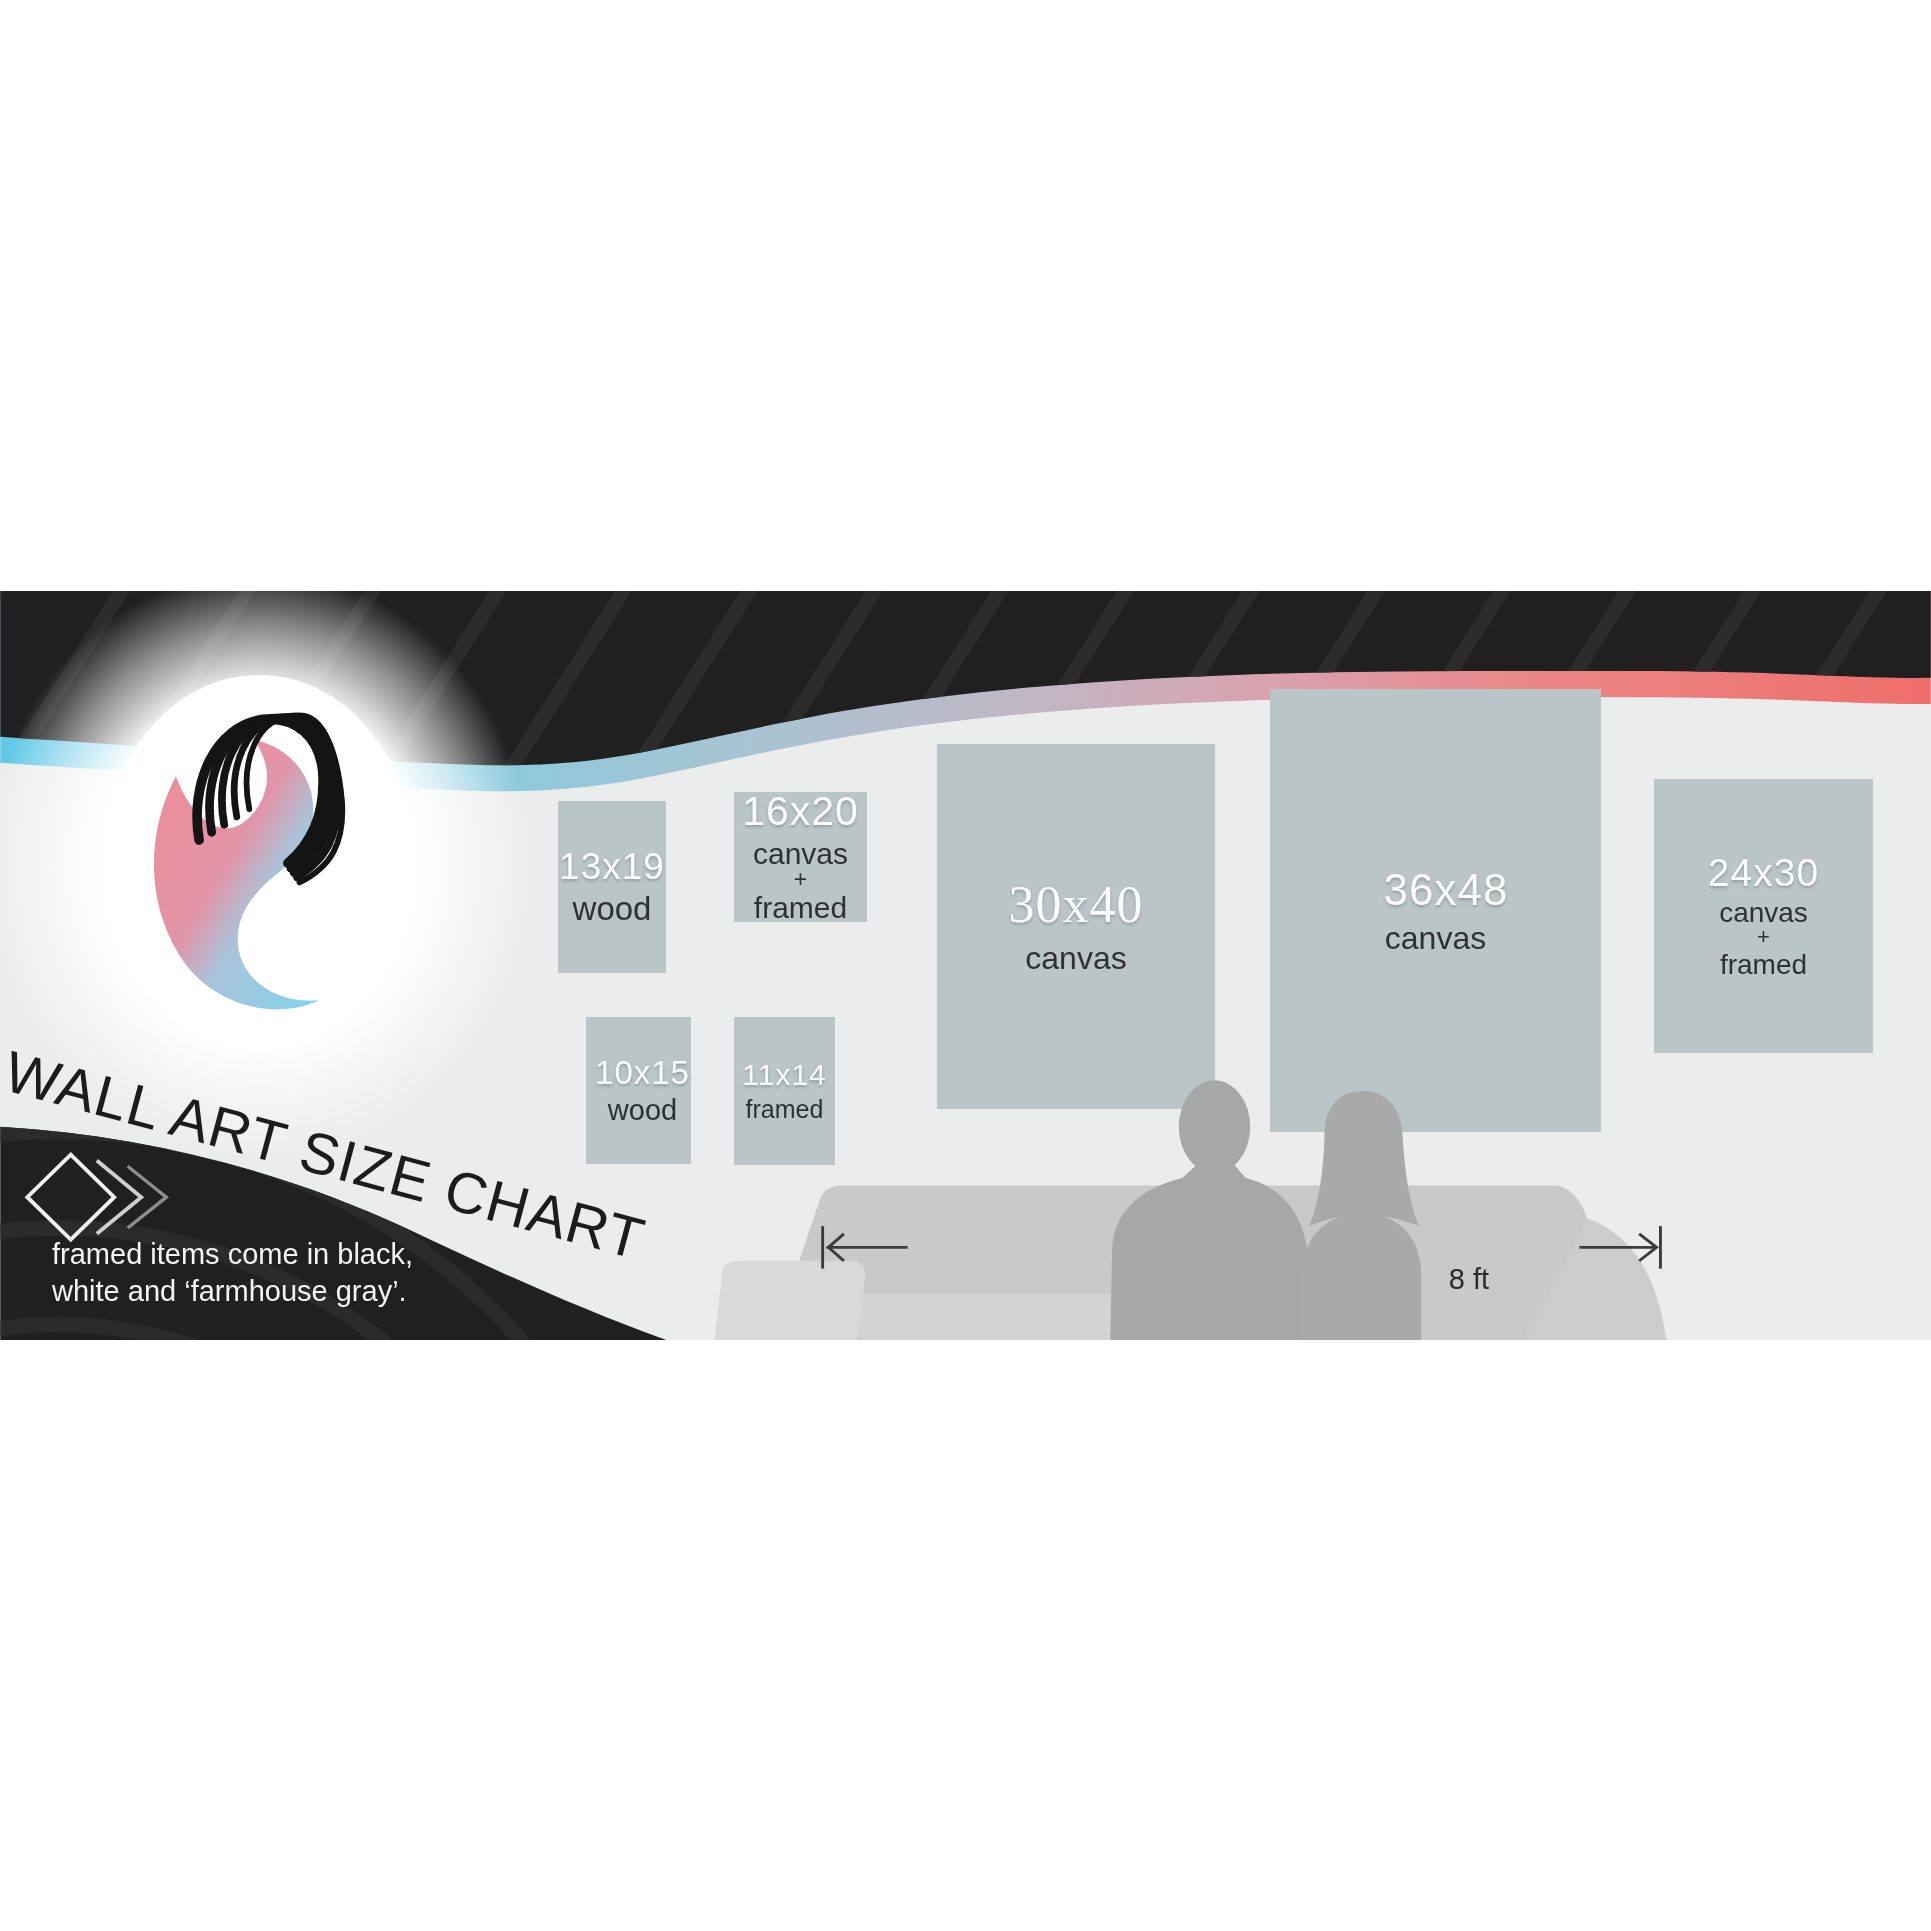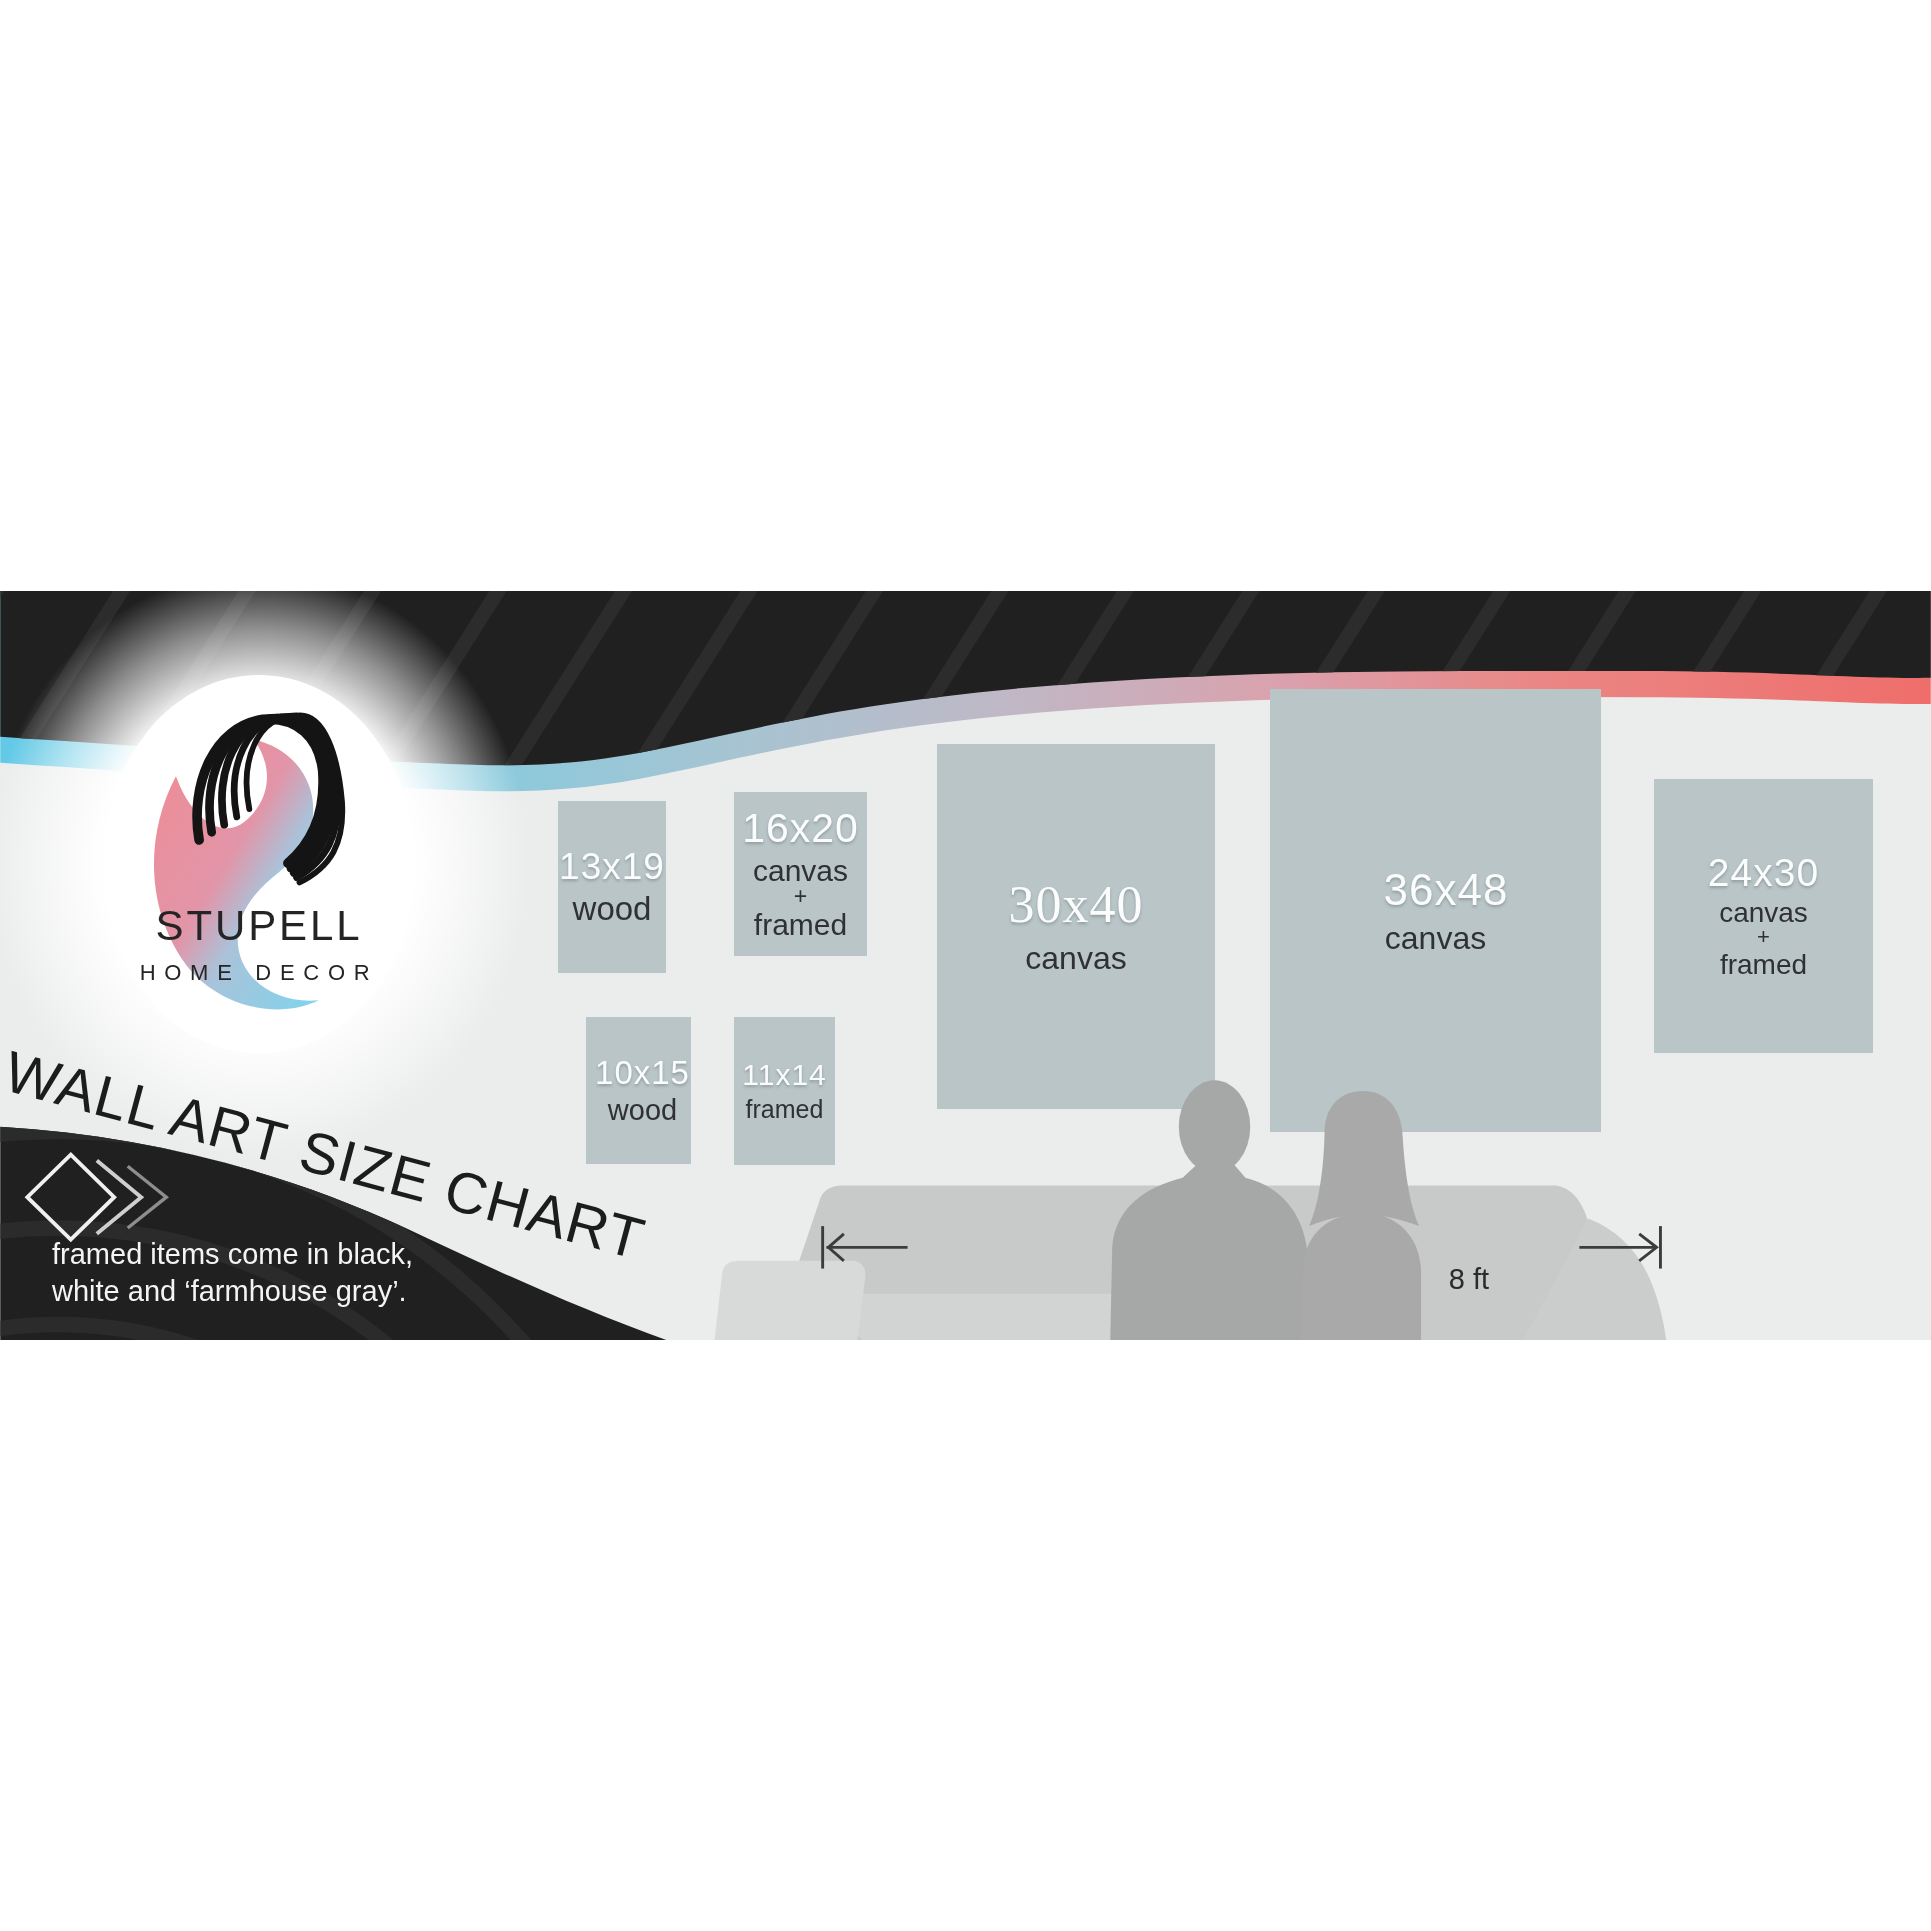--- a/index.html
+++ b/index.html
@@ -122,21 +122,21 @@
           <path stroke-width="6" d="M258,226 C248,176 266,128 308,129 C336,126 350,172 354,218 C357,262 342,286 310,302"></path>
         </g>
       </g>
     </svg>
 
     <div class="tiles">
       <div class="tile t-13x19" style="left:558px;top:210px;width:108px;height:172px;text-align:right;">
         <div class="size">13x19</div>
         <div class="mat">wood</div>
       </div>
-      <div class="tile t-16x20" style="left:734px;top:201px;width:133px;height:164px;">
+      <div class="tile t-16x20" style="left:734px;top:201px;width:133px;height:130px;">
         <div class="size">16x20</div>
         <div class="mat">canvas</div>
         <div class="mat plus">+</div>
         <div class="mat">framed</div>
       </div>
       <div class="tile t-30x40" style="left:937px;top:153px;width:278px;height:365px;">
         <div class="size">30x40</div>
         <div class="mat">canvas</div>
       </div>
       <div class="tile t-36x48" style="left:1270px;top:98px;width:331px;height:443px;">
@@ -187,24 +187,20 @@
         </g>
         <g>
           <line x1="1636" y1="680" x2="1714" y2="680"></line>
           <polyline points="1698,666 1716,680 1698,694"></polyline>
           <line x1="1720" y1="658" x2="1720" y2="702"></line>
         </g>
       </g>
     </svg>
 
     <div class="overlay-text">
-      <div class="brand">
-        <div class="name">STUPELL</div>
-        <div class="tagline">HOME DECOR</div>
-      </div>
       <div class="title">WALL ART SIZE CHART</div>
       <div class="note">
         <div>framed items come in black,</div>
         <div>white and ‘farmhouse gray’.</div>
       </div>
       <div class="measure-label">8 ft</div>
     </div>
 
   </div>
 </div>

